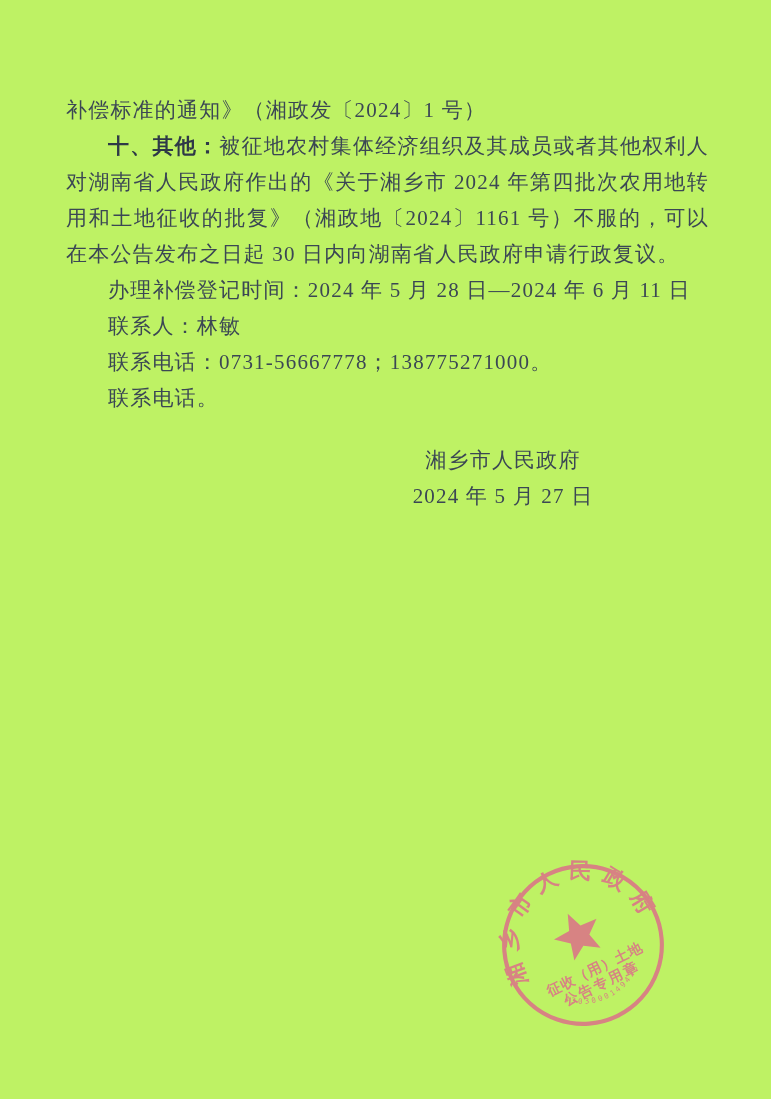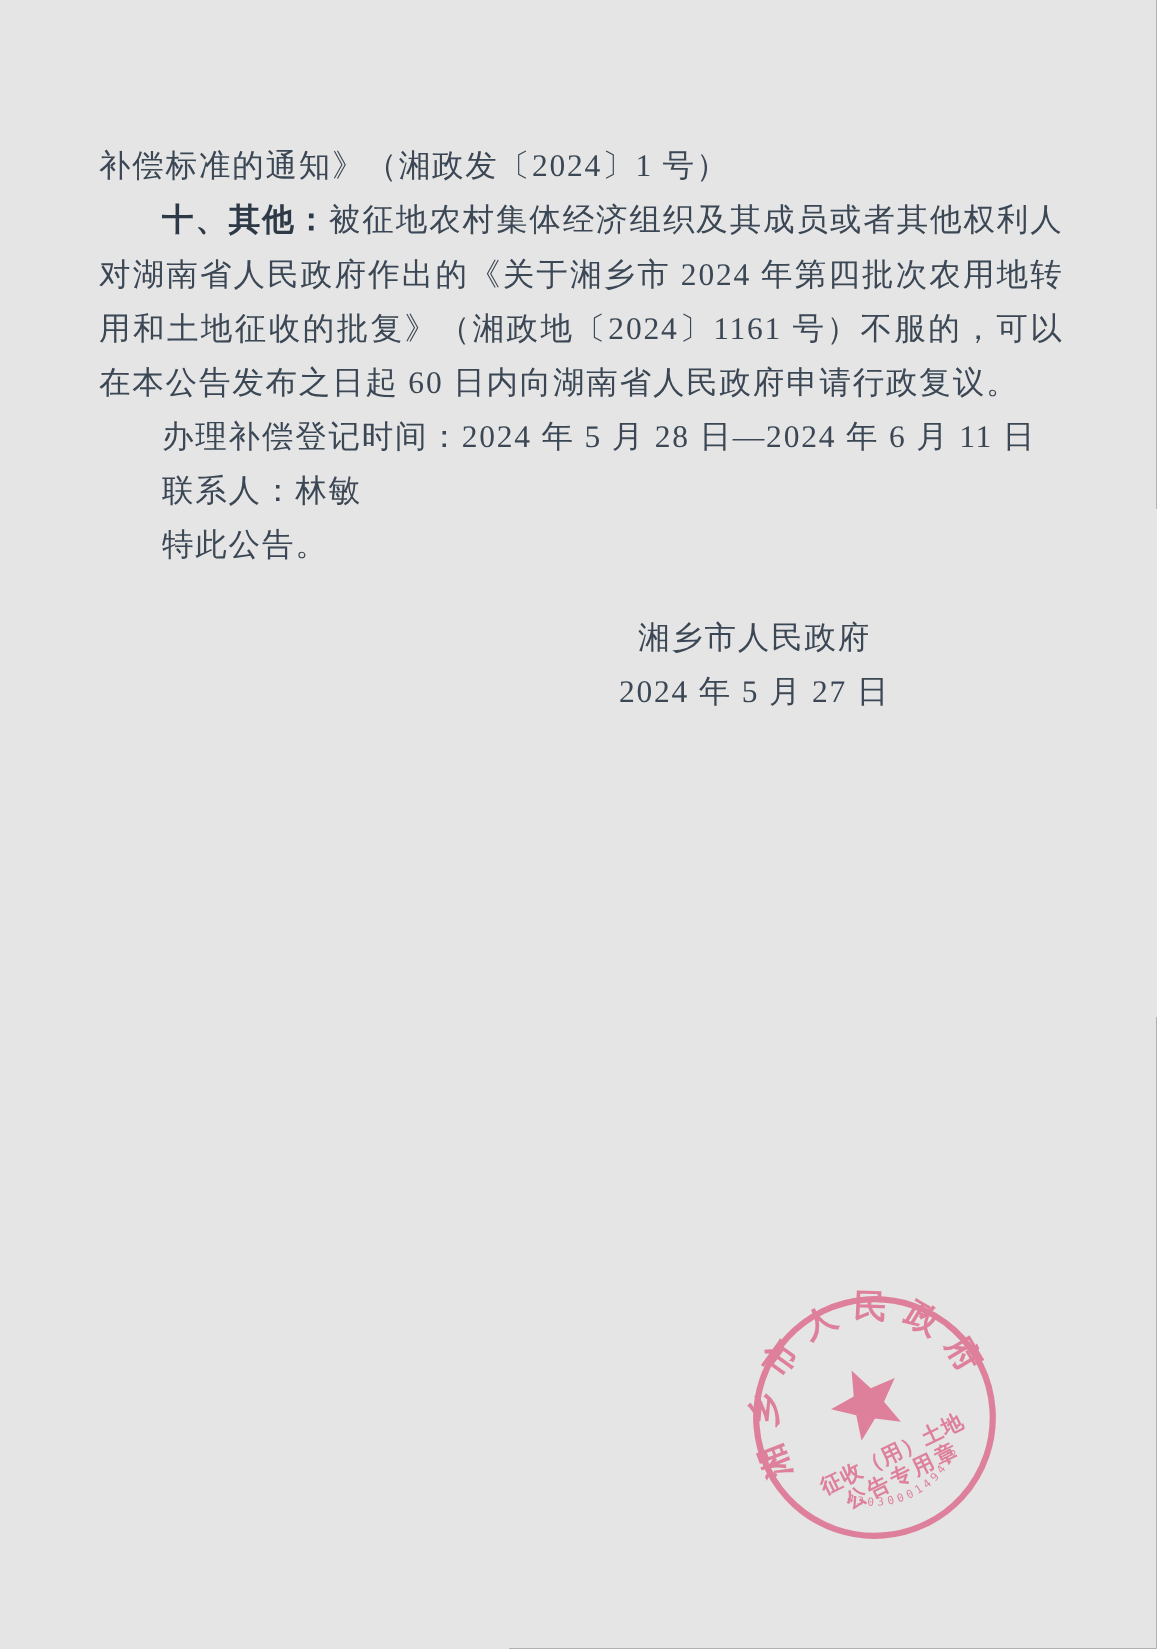--- a/index.html
+++ b/index.html
@@ -1,20 +1,20 @@
 <!DOCTYPE html>
 <html><head>
 <meta charset="utf-8">
 <style>
   html,body{margin:0;padding:0;background:#888;}
   .page{
     position:relative;
     width:771px;height:1099px;
     margin:0 auto;
-    background:#e5e5e5;
+    background:#bef264;
     overflow:hidden;
     font-family:"Liberation Serif","DejaVu Serif",serif;
     color:#3b4754;
     text-decoration:underline;
   }
   .content{
     position:absolute;
     left:66px; right:62px; top:92px;
     font-size:21px;
     line-height:36px;
@@ -49,25 +49,26 @@
 <body>
 
 <div class="page">
   <div class="content">
 
     <p class="para no-indent">补偿标准的通知》（湘政发〔2024〕1 号）</p>
 
 
 
 
-    <p class="para"><span class="lead">十、其他：</span><span>被征地农村集体经济组织及其成员或者其他权利人对湖南省人民政府作出的《关于湘乡市 2024 年第四批次农用地转用和土地征收的批复》（湘政地〔2024〕1161 号）不服的，可以在本公告发布之日起 60 日内向湖南省人民政府申请行政复议。</span></p>
+    <p class="para"><span class="lead">十、其他：</span><span>被征地农村集体经济组织及其成员或者其他权利人对湖南省人民政府作出的《关于湘乡市 2024 年第四批次农用地转用和土地征收的批复》（湘政地〔2024〕1161 号）不服的，可以在本公告发布之日起 30 日内向湖南省人民政府申请行政复议。</span></p>
 
     <p class="info-line">办理补偿登记时间：2024 年 5 月 28 日—2024 年 6 月 11 日</p>
     <p class="info-line">联系人：林敏</p>
-    <p class="info-line">特此公告。</p>
+    <p class="info-line">联系电话：0731-56667778；138775271000。</p>
+    <p class="info-line">联系电话。</p>
 
     <div class="signature">
       <div>湘乡市人民政府</div>
       <div>2024 年 5 月 27 日</div>
     </div>
   </div>
 
   <svg class="seal" viewBox="0 0 200 200" xmlns="http://www.w3.org/2000/svg">
     <defs>
       <path id="arcTop" d="M 27,129 A 79,79 0 1 1 173,129" fill="none"></path>

